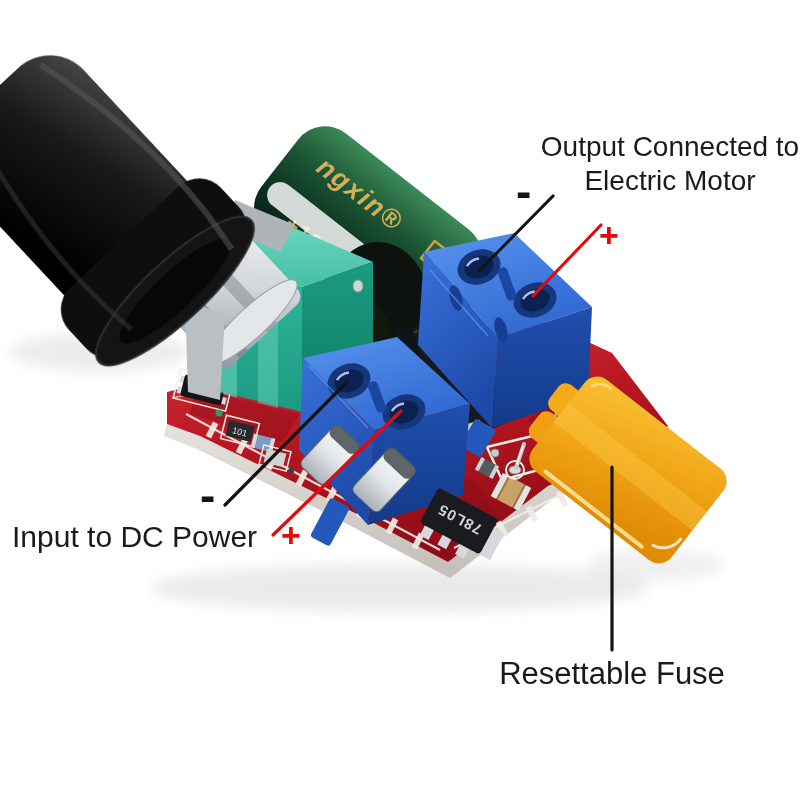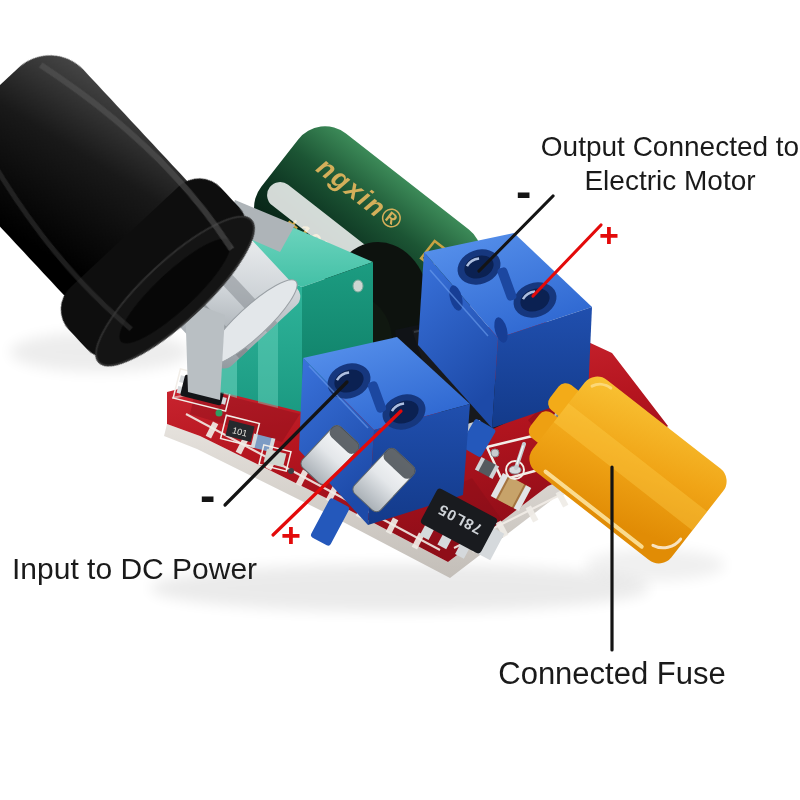--- a/index.html
+++ b/index.html
@@ -4,21 +4,21 @@
 <style>
   html,body{margin:0;padding:0;background:#ffffff;}
   .stage{
     position:relative;width:800px;height:800px;background:#ffffff;overflow:hidden;
     font-family:"Liberation Sans",sans-serif;
   }
   .scene{position:absolute;left:0;top:0;}
   .lbl{position:absolute;color:#1a1a1a;white-space:nowrap;}
   .lbl.center{text-align:center;}
   .out-label{left:490px;top:130px;width:360px;font-size:28px;line-height:34px;}
-  .in-label{left:12px;top:520px;font-size:30px;margin-top:32px;}
+  .in-label{left:12px;top:520px;font-size:30px;}
   .fuse-label{left:462px;top:656px;width:300px;font-size:31px;}
   .sign{position:absolute;line-height:1;font-weight:700;}
   .minus{color:#141414;font-size:46px;}
   .plus{color:#e30a0a;font-size:34px;}
   .out-minus{left:516px;top:168px;}
   .out-plus{left:599px;top:218px;}
   .in-minus{left:200px;top:472px;}
   .in-plus{left:281px;top:518px;}
 </style>
 </head>
@@ -353,14 +353,14 @@
     <div>Output Connected to</div>
     <div>Electric Motor</div>
   </div>
   <div class="sign minus out-minus">-</div>
   <div class="sign plus out-plus">+</div>
 
   <div class="lbl in-label">Input to DC Power</div>
   <div class="sign minus in-minus">-</div>
   <div class="sign plus in-plus">+</div>
 
-  <div class="lbl center fuse-label">Connected Fuse</div>
+  <div class="lbl center fuse-label">Resettable Fuse</div>
 </div>
 
 </body></html>

